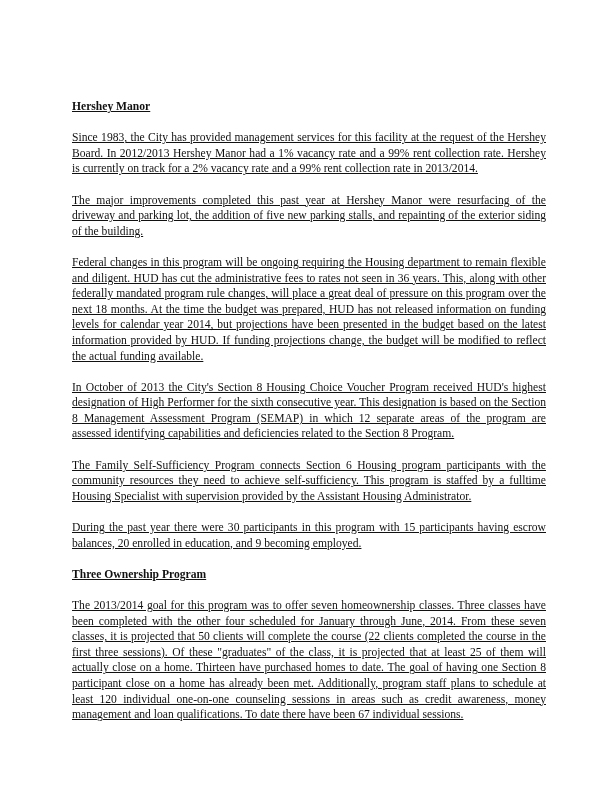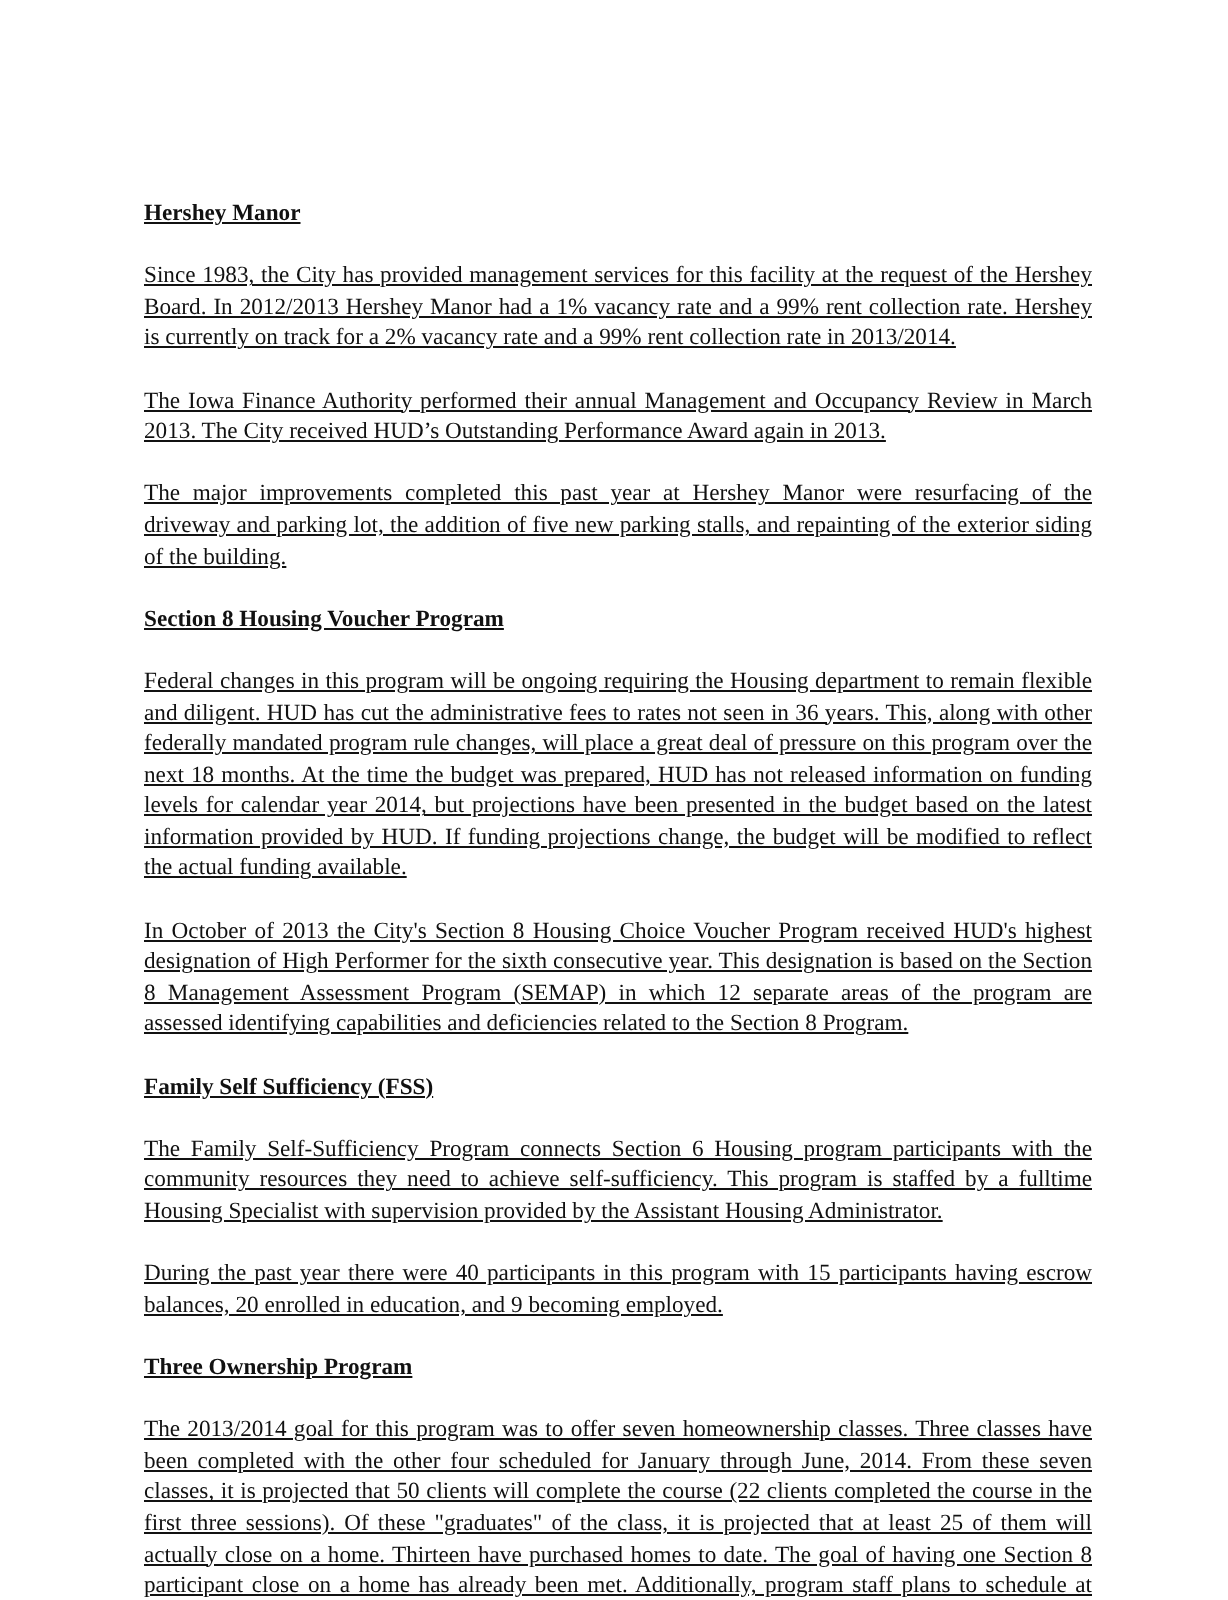--- a/index.html
+++ b/index.html
@@ -27,34 +27,31 @@
     }
   </style>
 </head>
 <body>
 
 <div class="page">
 
   <div>
     <p class="heading">Hershey Manor</p>
     <p class="para">Since 1983, the City has provided management services for this facility at the request of the Hershey Board. In 2012/2013 Hershey Manor had a 1% vacancy rate and a 99% rent collection rate. Hershey is currently on track for a 2% vacancy rate and a 99% rent collection rate in 2013/2014.</p>
-    <p class="para">The Iowa Finance Authority performed their annual Management and Occupancy Review in March 2013. The City received HUD’s Outstanding Performance Award again in 2013.</p>
     <p class="para">The major improvements completed this past year at Hershey Manor were resurfacing of the driveway and parking lot, the addition of five new parking stalls, and repainting of the exterior siding of the building.</p>
   </div>
 
   <div>
-    <p class="heading">Section 8 Housing Voucher Program</p>
     <p class="para">Federal changes in this program will be ongoing requiring the Housing department to remain flexible and diligent. HUD has cut the administrative fees to rates not seen in 36 years. This, along with other federally mandated program rule changes, will place a great deal of pressure on this program over the next 18 months. At the time the budget was prepared, HUD has not released information on funding levels for calendar year 2014, but projections have been presented in the budget based on the latest information provided by HUD. If funding projections change, the budget will be modified to reflect the actual funding available.</p>
     <p class="para">In October of 2013 the City's Section 8 Housing Choice Voucher Program received HUD's highest designation of High Performer for the sixth consecutive year. This designation is based on the Section 8 Management Assessment Program (SEMAP) in which 12 separate areas of the program are assessed identifying capabilities and deficiencies related to the Section 8 Program.</p>
   </div>
 
   <div>
-    <p class="heading">Family Self Sufficiency (FSS)</p>
     <p class="para">The Family Self-Sufficiency Program connects Section 6 Housing program participants with the community resources they need to achieve self-sufficiency. This program is staffed by a fulltime Housing Specialist with supervision provided by the Assistant Housing Administrator.</p>
-    <p class="para">During the past year there were 40 participants in this program with 15 participants having escrow balances, 20 enrolled in education, and 9 becoming employed.</p>
+    <p class="para">During the past year there were 30 participants in this program with 15 participants having escrow balances, 20 enrolled in education, and 9 becoming employed.</p>
   </div>
 
   <div>
     <p class="heading">Three Ownership Program</p>
     <p class="para">The 2013/2014 goal for this program was to offer seven homeownership classes. Three classes have been completed with the other four scheduled for January through June, 2014.  From these seven classes, it is projected that 50 clients will complete the course (22 clients completed the course in the first three sessions). Of these "graduates" of the class, it is projected that at least 25 of them will actually close on a home. Thirteen have purchased homes to date. The goal of having one Section 8 participant close on a home has already been met. Additionally, program staff plans to schedule at least 120 individual one-on-one counseling sessions in areas such as credit awareness, money management and loan qualifications. To date there have been 67 individual sessions.</p>
 
   </div>
 
 </div>
 

